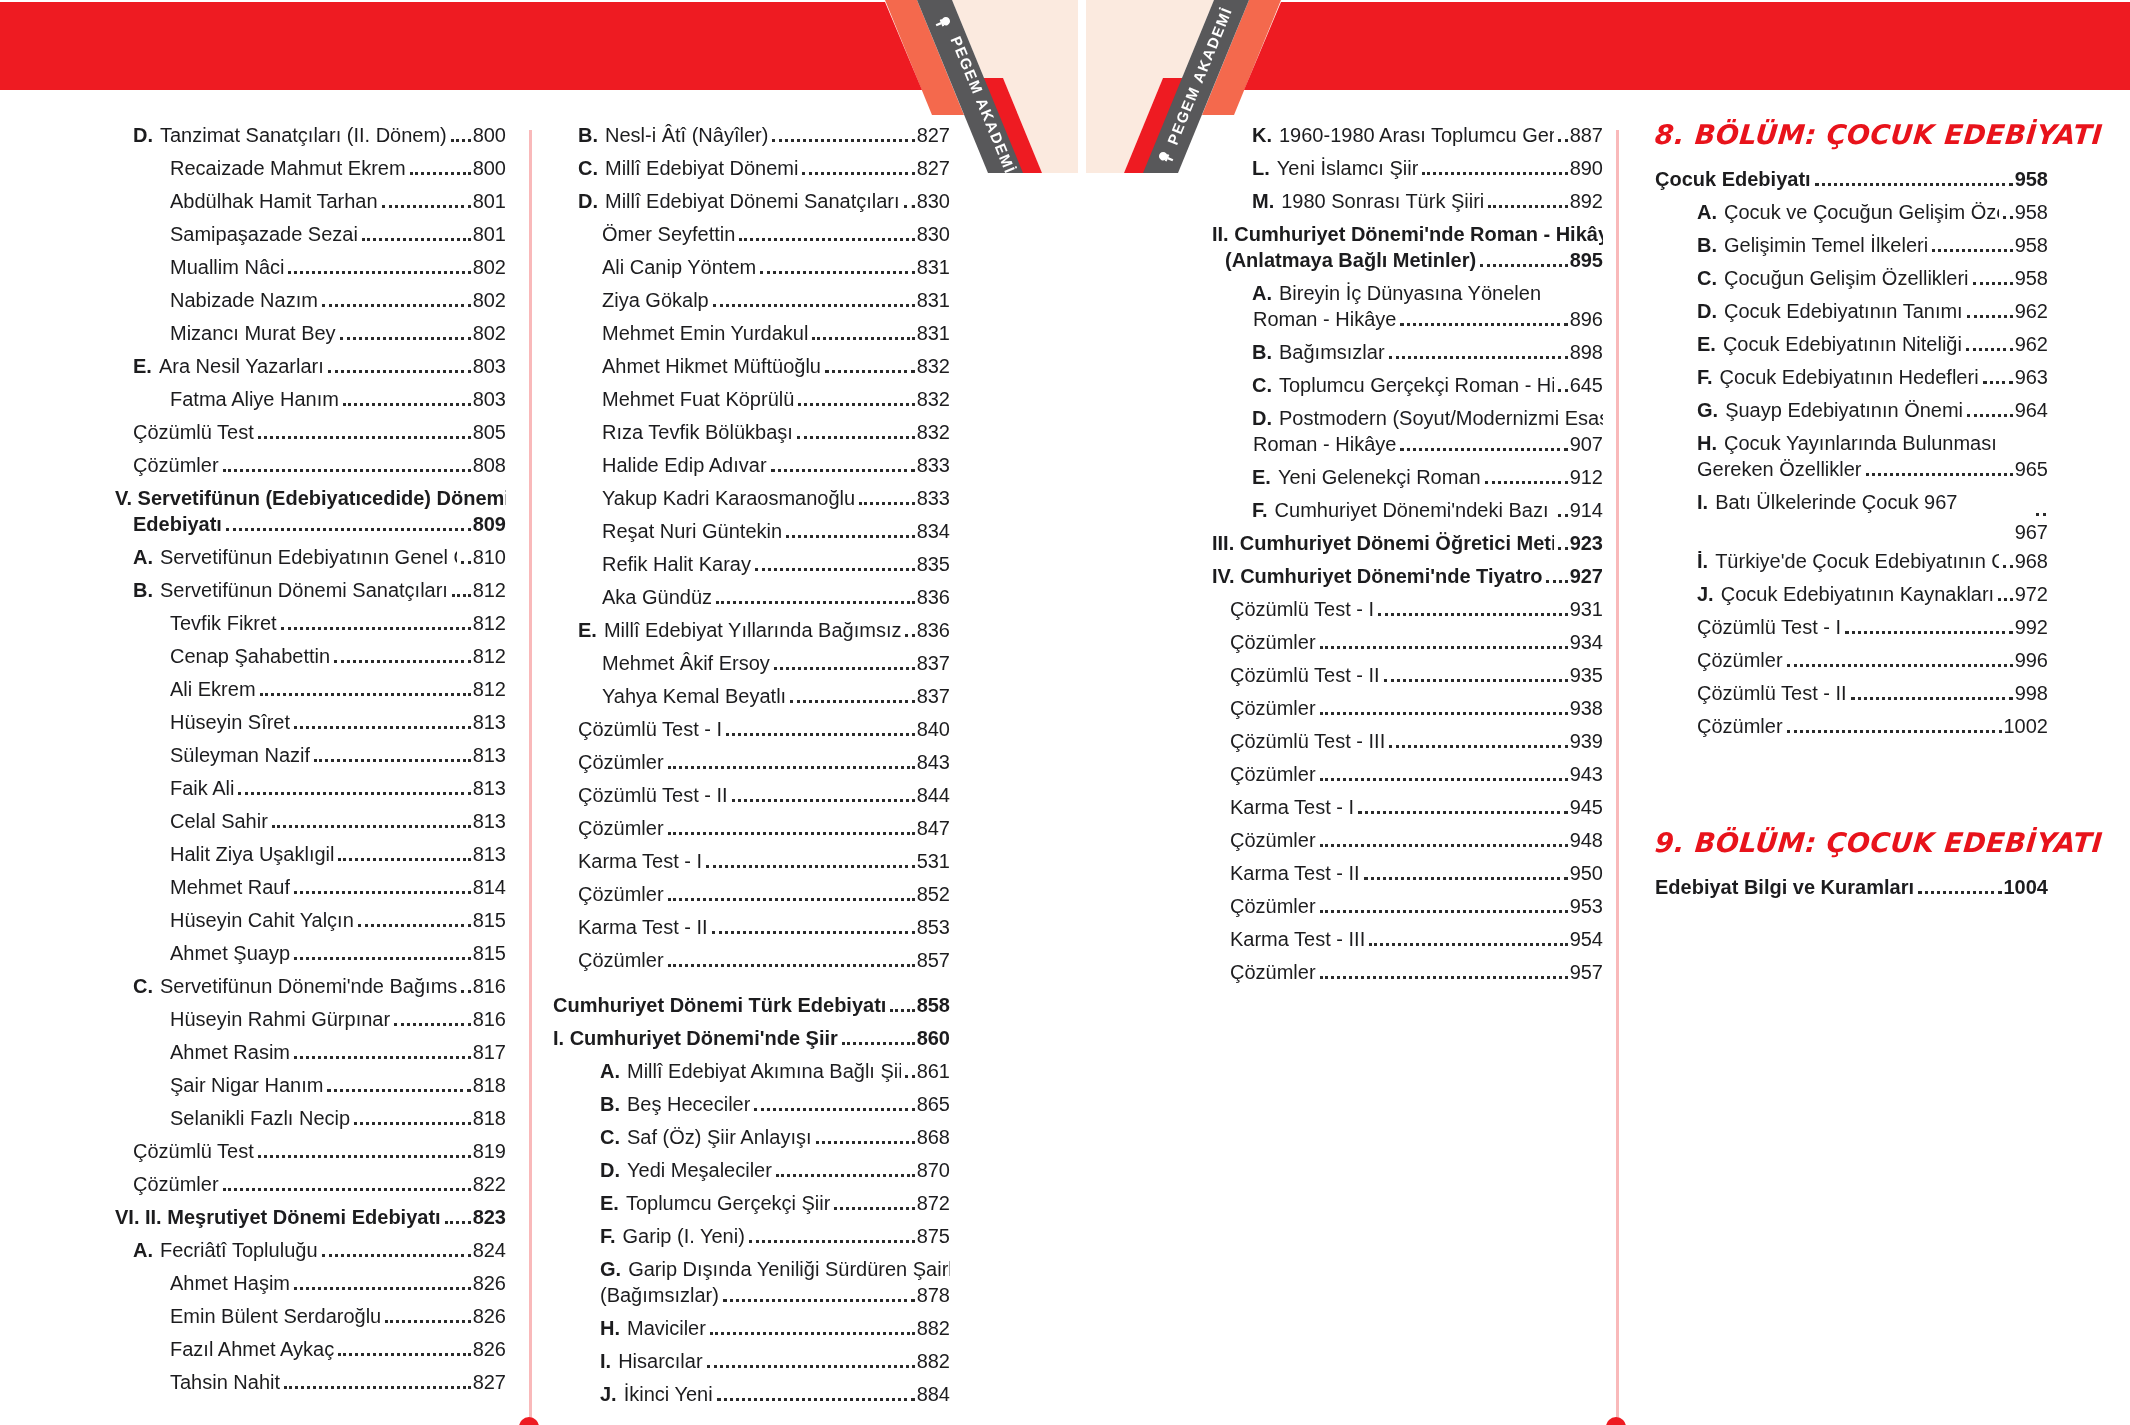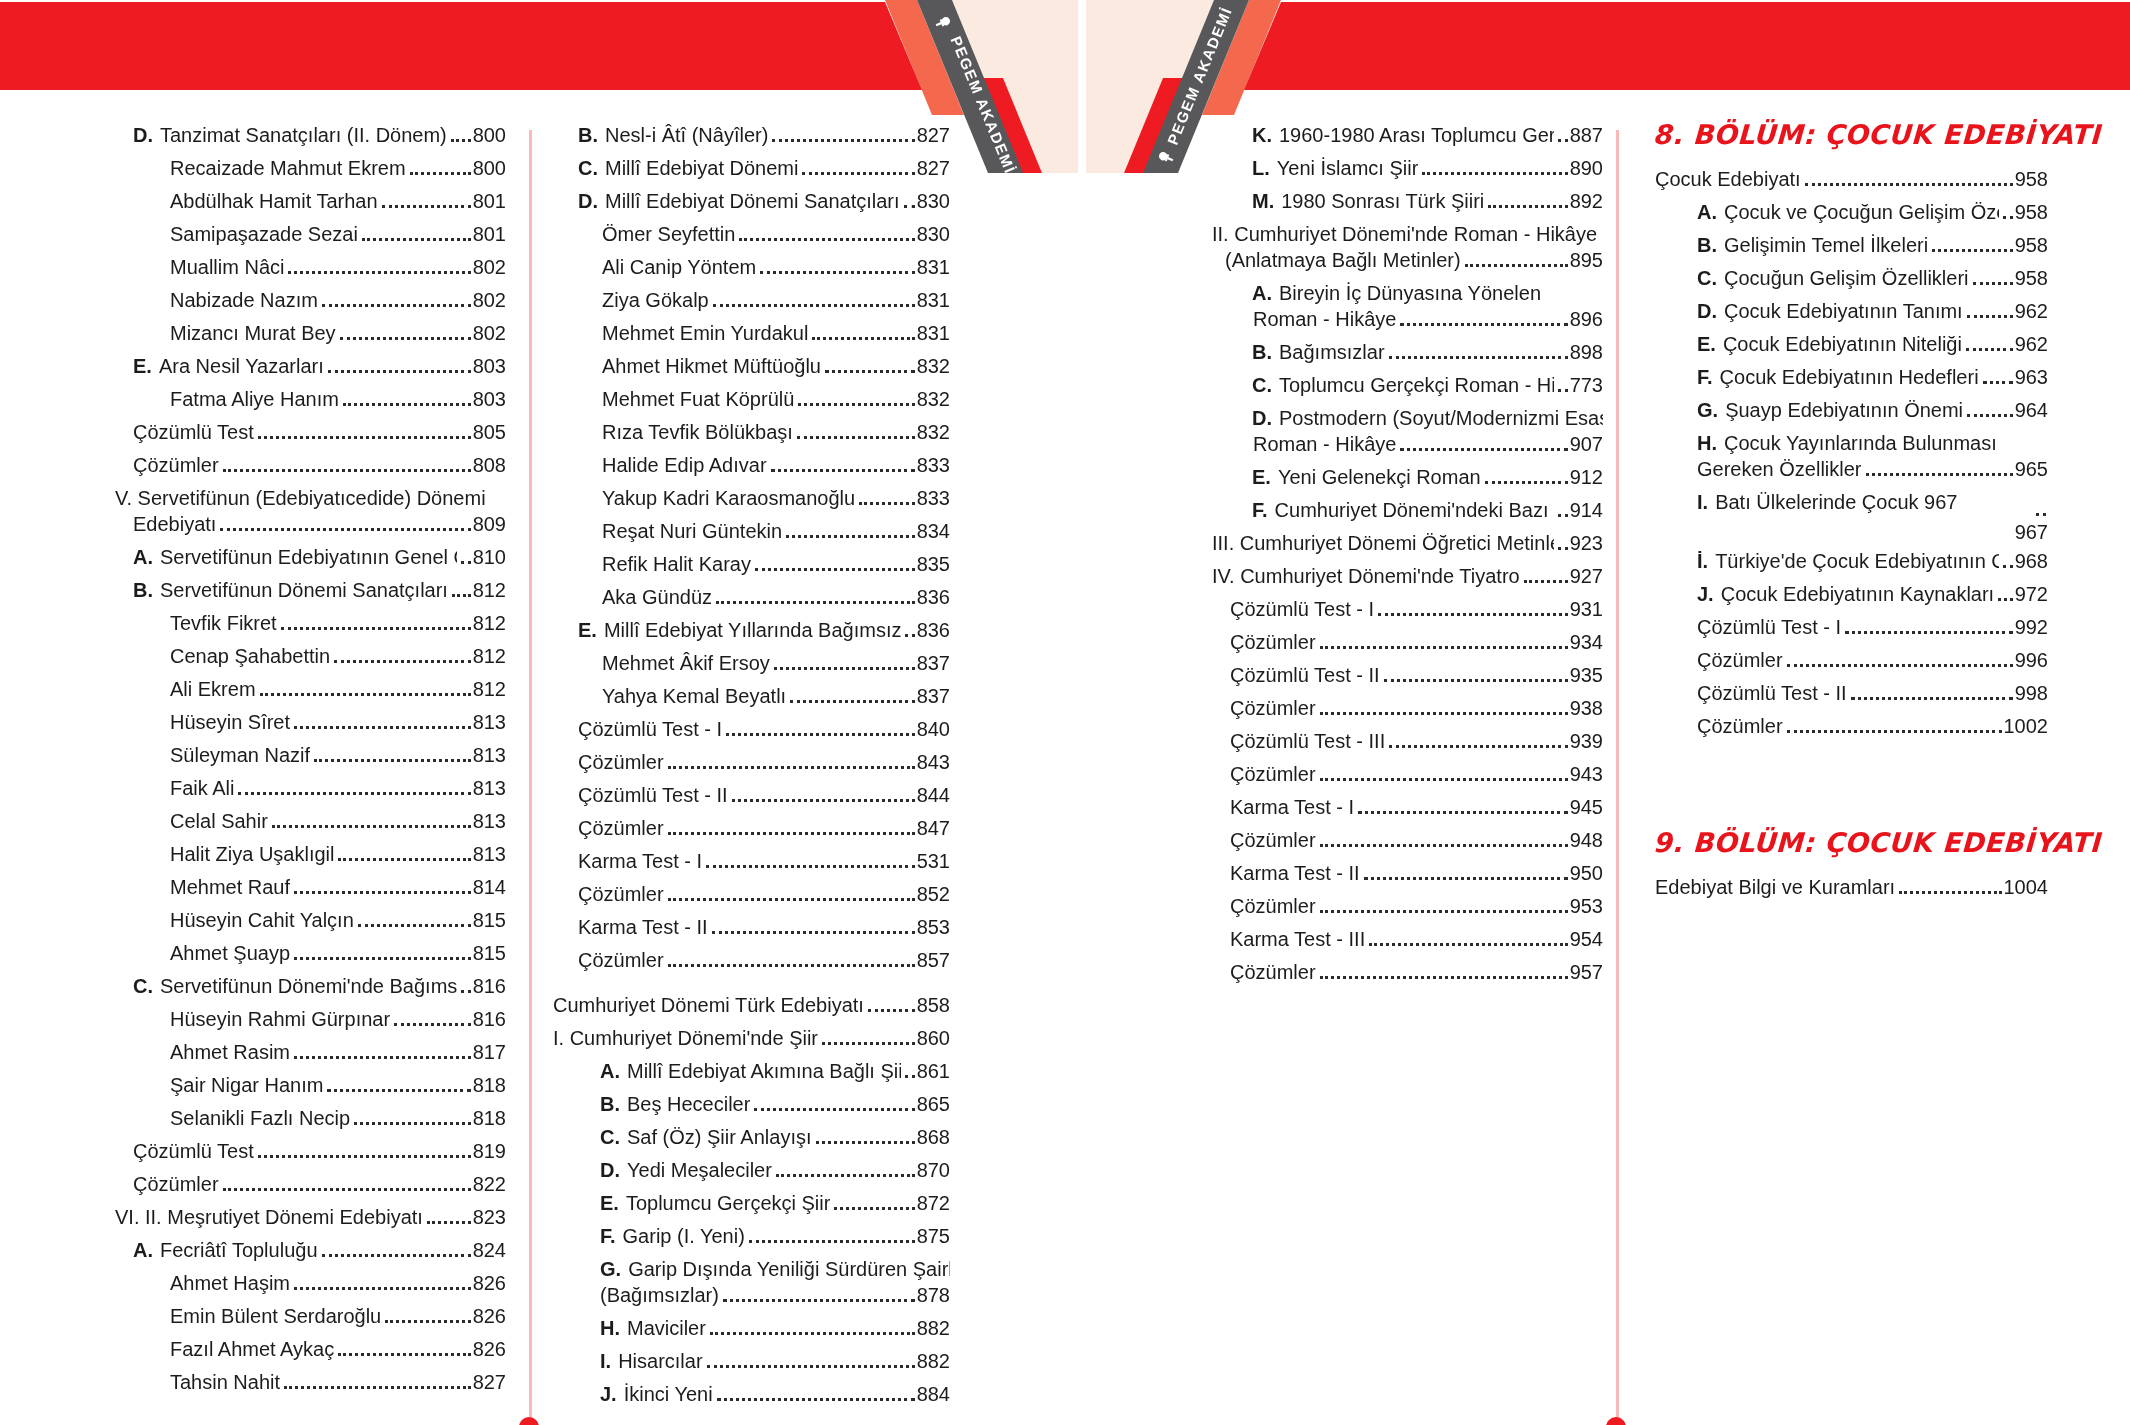--- a/index.html
+++ b/index.html
@@ -12,21 +12,21 @@
   .col{position:absolute;top:124px;}
   .c1{left:115px;width:391px;}
   .c2{left:553px;width:397px;}
   .c3{left:1212px;width:391px;}
   .c4{left:1655px;width:393px;top:118px;}
   .row{display:flex;align-items:flex-end;height:23px;line-height:23px;margin-bottom:10px;font-size:20px;}
   .row .txt{white-space:nowrap;flex-shrink:1;overflow:hidden;}
   .row .pfx{font-weight:700;margin-right:7px;white-space:nowrap;}
   .row .dots{flex:1 1 auto;min-width:10px;border-bottom:3px dotted #2b2b2b;margin:0 2px 5px 4px;}
   .row .pg{white-space:nowrap;}
-  .r-h{font-weight:400;}
+  .r-h{font-weight:700;}
   .c1 .r-l,.c1 .r-t{padding-left:18px;}
   .c1 .r-n{padding-left:55px;}
   .c1 .cont{padding-left:18px;}
   .c2 .r-l,.c2 .r-t{padding-left:25px;}
   .c2 .r-l.ad{padding-left:47px;}
   .c2 .r-n{padding-left:49px;}
   .c2 .cont{padding-left:47px;}
   .c3 .r-l{padding-left:40px;}
   .c3 .r-t{padding-left:18px;}
   .c3 .cont-h{padding-left:13px;}
@@ -532,21 +532,21 @@
       <div class="row r-l">
         <span class="pfx">B.</span>
         <span class="txt">Bağımsızlar</span>
         <div class="dots"></div>
         <span class="pg">898</span>
       </div>
       <div class="row r-l">
         <span class="pfx">C.</span>
         <span class="txt">Toplumcu Gerçekçi Roman - Hikâye</span>
         <div class="dots"></div>
-        <span class="pg">773</span>
+        <span class="pg">645</span>
       </div>
       <div class="row r-l">
         <span class="pfx">D.</span>
         <span class="txt">Postmodern (Soyut/Modernizmi Esas Alan)</span>
       </div>
       <div class="row cont r-l cont-l">
         <span class="txt">Roman - Hikâye</span>
         <div class="dots"></div>
         <span class="pg">907</span>
       </div>

